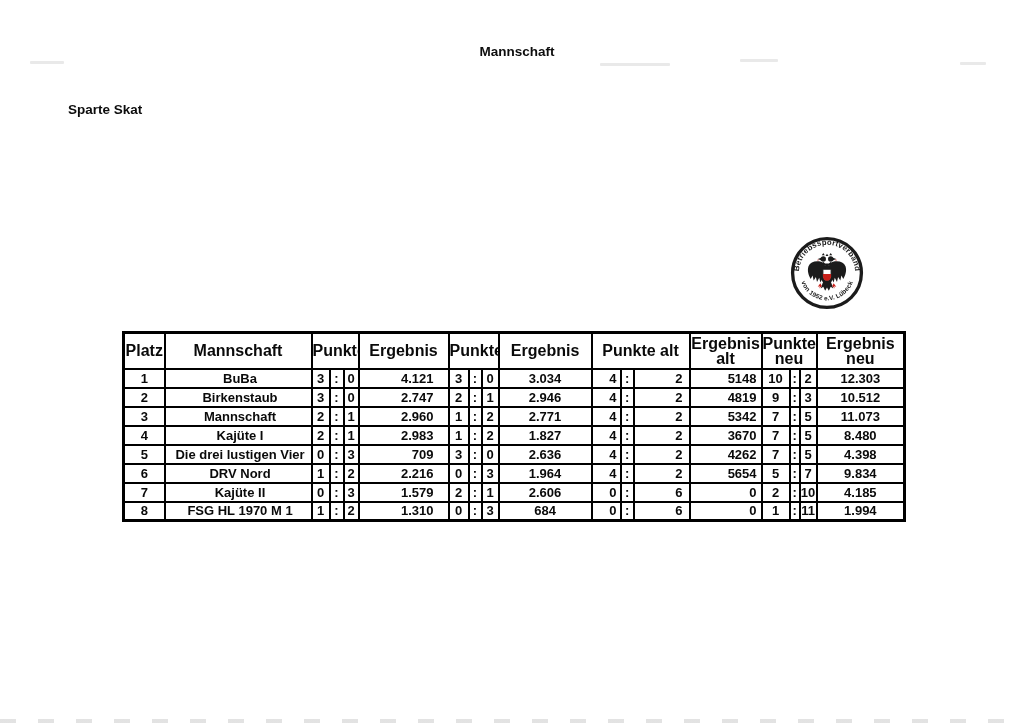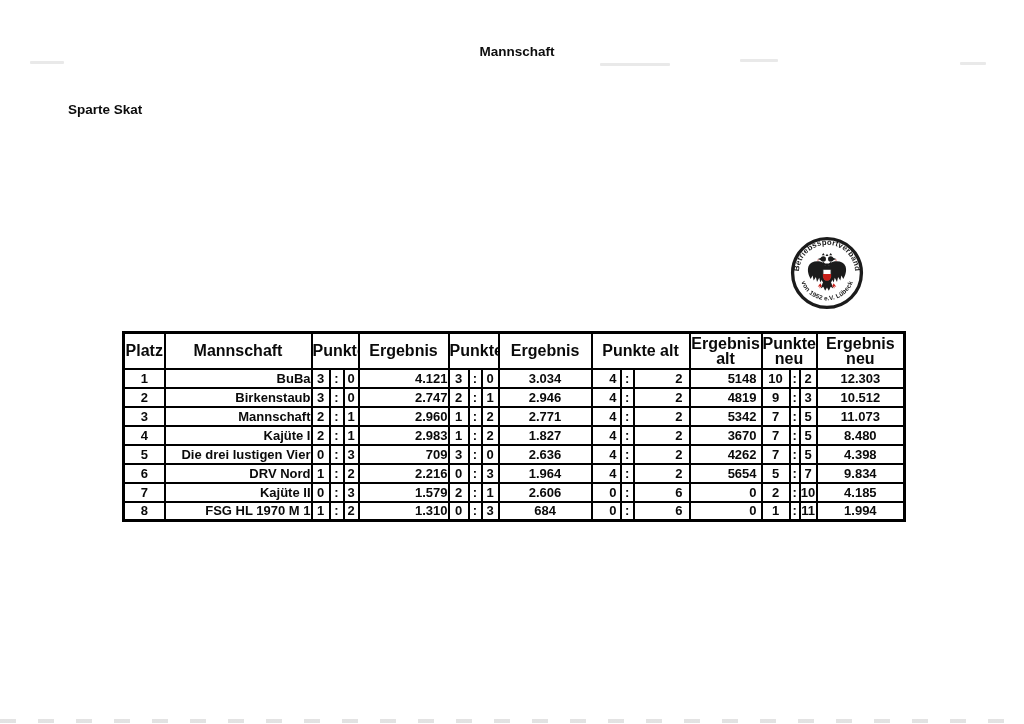--- a/index.html
+++ b/index.html
@@ -18,22 +18,22 @@
   #standings{position:absolute;left:122px;top:331px;}
   table{border-collapse:collapse;table-layout:fixed;width:781px;
         font-family:"Liberation Sans",sans-serif;font-weight:bold;font-size:13px;color:#0a0a0a;}
   td,th{border:2px solid #000;padding:0;overflow:hidden;white-space:nowrap;vertical-align:middle;}
   table{border:3px solid #000;}
   thead tr{height:36px;}
   tbody tr{height:19px;}
   th{font-size:16px;text-align:center;font-weight:bold;line-height:15px;}
   th .l2{display:block;line-height:15px;}
   .c{text-align:center;}
-  .l{text-align:right;padding-left:4px;}
-  .rr{text-align:right;}
+  .l{text-align:center;padding-left:4px;}
+  .rr{text-align:right;padding-right:14px;}
   .ra{text-align:right;padding-right:3px;}
   .rb{text-align:right;padding-right:6px;}
   .rc{text-align:right;padding-right:4px;}
   
   .noise{position:absolute;background:#9a9a9a;opacity:.22;border-radius:1px;}
   #noise-bottom{
     position:absolute;left:0;bottom:1px;height:4px;width:1024px;opacity:.35;
     background:repeating-linear-gradient(90deg,#aeaeae 0 16px,transparent 16px 38px);
   }
 </style>

